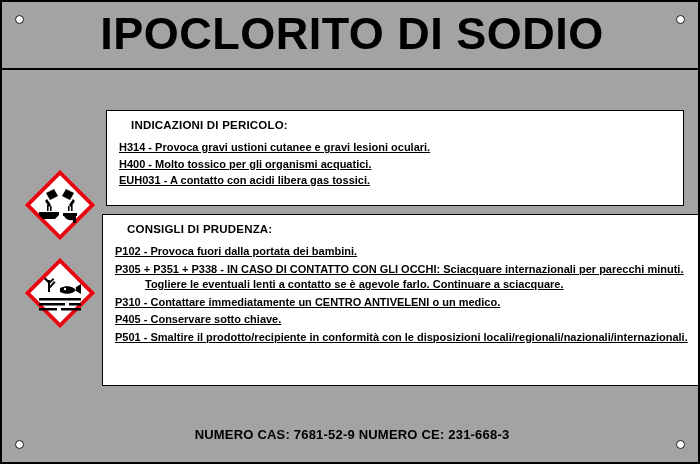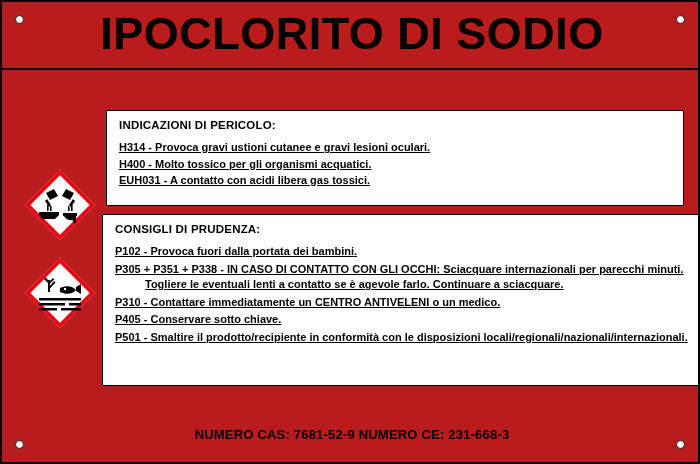--- a/index.html
+++ b/index.html
@@ -8,21 +8,21 @@
     background: #ffffff;
   }
   body {
     font-family: "Liberation Sans", sans-serif;
   }
   .sign {
     position: relative;
     width: 700px;
     height: 464px;
     box-sizing: border-box;
-    background: #b91c1c;
+    background: #a3a3a3;
     border: 2px solid #000000;
     overflow: hidden;
   }
   
   .screw {
     position: absolute;
     width: 9px;
     height: 9px;
     border: 1.5px solid #1a1a1a;
     border-radius: 50%;
@@ -104,21 +104,21 @@
   .box-precaution {
     left: 100px;
     top: 212px;
     width: 640px;
     height: 172px;
   }
   .box-heading {
     font-size: 11.5px;
     font-weight: bold;
     color: #000000;
-    margin: 0 0 9px 0;
+    margin: 0 0 9px 12px;
     letter-spacing: 0.2px;
   }
   .stmt {
     font-size: 11px;
     font-weight: bold;
     color: #000000;
     line-height: 14.5px;
     margin: 0 0 2px 0;
     text-decoration: underline;
   }

